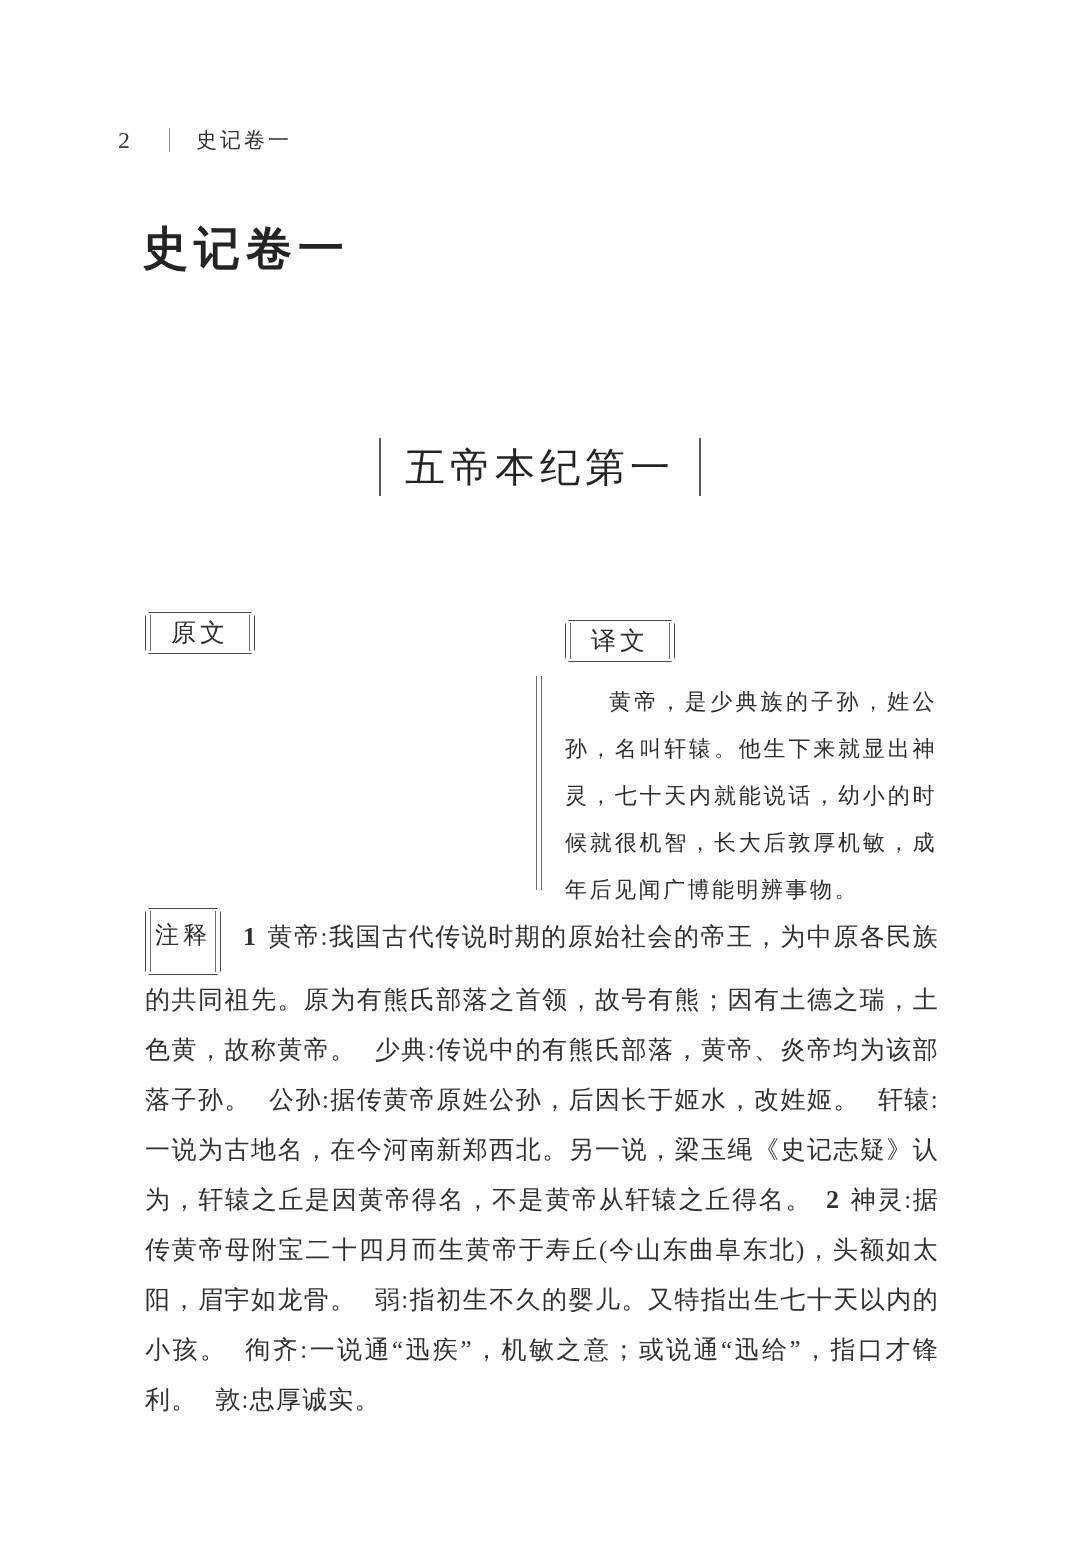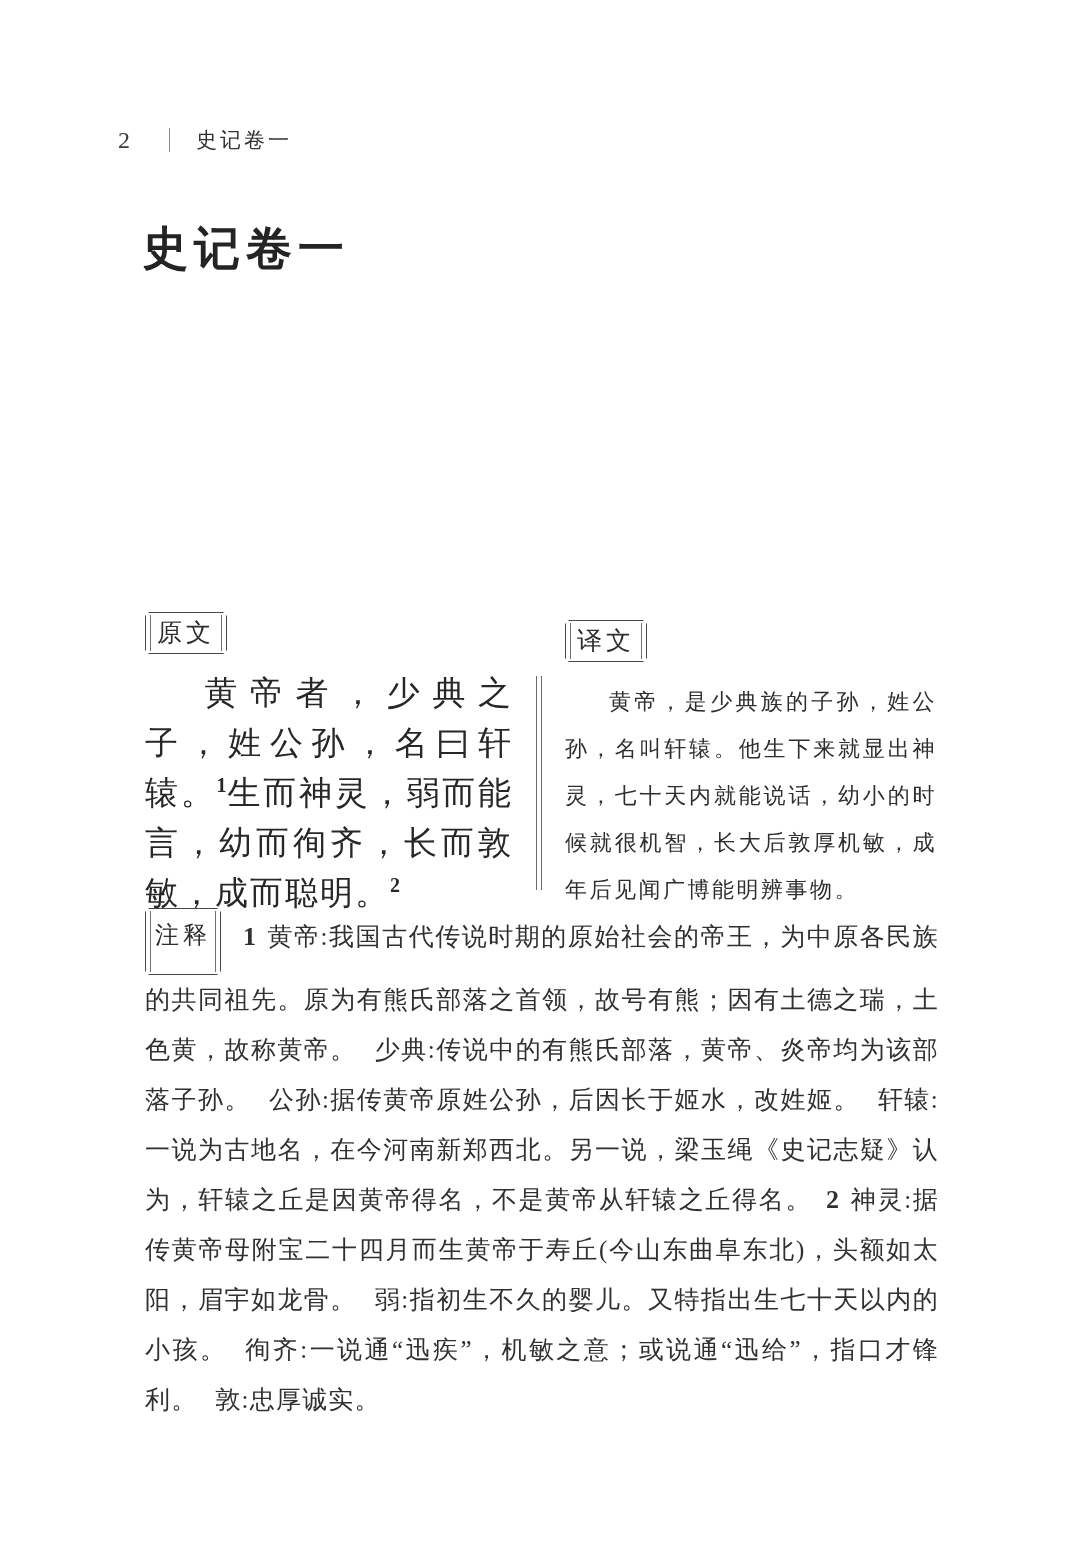--- a/index.html
+++ b/index.html
@@ -46,21 +46,21 @@
     margin:0 24px;
     font-size:40px; font-weight:500;
     letter-spacing:5px; color:#242424;
   }
 
   
   .label-box {
     position:relative;
     display:inline-block;
     border:1.5px solid #474747;
-    padding:3px 11px 4px;
+    padding:3px 25px 4px;
     font-size:25px; letter-spacing:4px;
     color:#2e2e2e;
     background:#fff;
     clip-path:polygon(4px 0, calc(100% - 4px) 0, 100% 4px, 100% calc(100% - 4px),
                       calc(100% - 4px) 100%, 4px 100%, 0 calc(100% - 4px), 0 4px);
   }
   .label-box::before {
     content:"";
     position:absolute; top:2px; bottom:2px; left:4px; right:4px;
     border-left:1px solid #6f6f6f; border-right:1px solid #6f6f6f;
@@ -136,26 +136,30 @@
 <div class="page">
 
   <div class="page-header">
     <span class="page-num">2</span>
     <span class="header-rule"></span>
     <span class="running-title">史记卷一</span>
   </div>
 
   <h1 class="main-title">史记卷一</h1>
 
+  <div class="chapter-row">
+    <span class="chapter-bar"></span>
+    <h2 class="chapter-title">五帝本纪第一</h2>
+    <span class="chapter-bar"></span>
+  </div>
 
   <div class="bilingual">
 
     <div class="col-original">
       <span class="label-box">原文</span>
-      <p class="original-text"><span>黄帝者，少典之子，姓公孙，名曰轩辕。</span><sup>1</sup><span>生而神灵，弱而能言，幼而徇齐，长而敦敏，成而聪明。</span><sup>2</sup></p>
     </div>
 
     <div class="col-divider"></div>
 
     <div class="col-translation">
       <span class="label-box">译文</span>
       <p class="translation-text">黄帝，是少典族的子孙，姓公孙，名叫轩辕。他生下来就显出神灵，七十天内就能说话，幼小的时候就很机智，长大后敦厚机敏，成年后见闻广博能明辨事物。</p>
     </div>
 
   </div>

